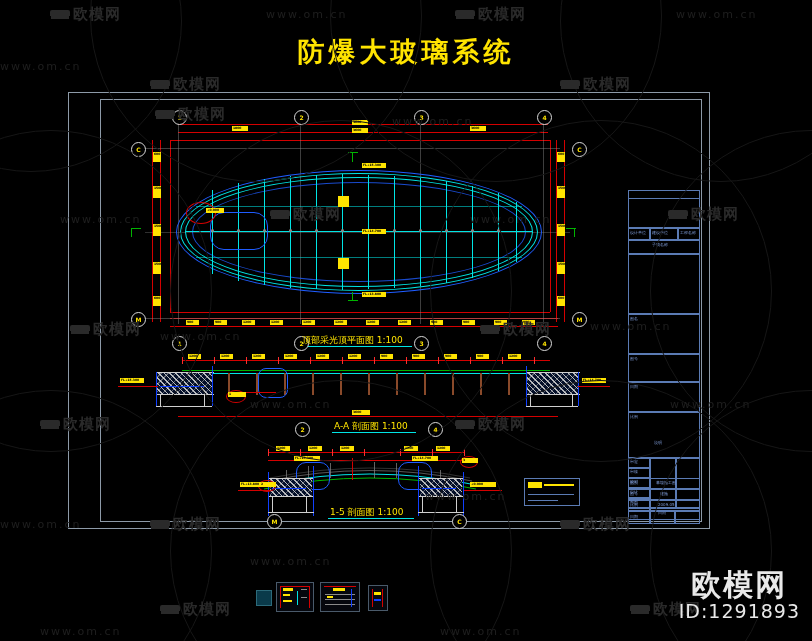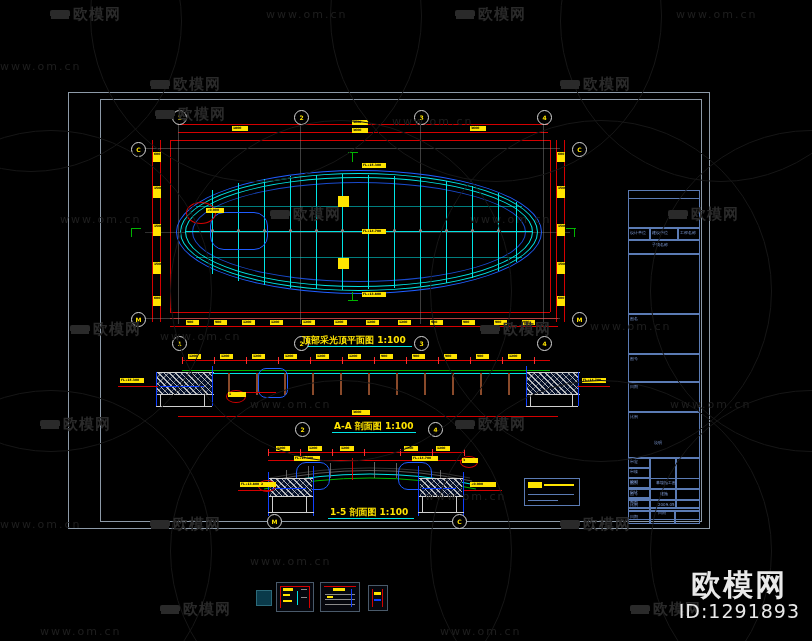--- a/index.html
+++ b/index.html
@@ -41,21 +41,21 @@
   .grn{background:#00b400;}
   .wht{background:#cfcfcf;}
   .gry{background:#8a8a8a;}
   .ylw{background:#ffe400;}
 
   .dimtxt{position:absolute;background:#ffe400;color:#000;font-size:3px;line-height:4px;
           padding:0 1px;white-space:nowrap;z-index:22;overflow:hidden;font-weight:bold;}
   .bubble{position:absolute;width:13px;height:13px;border:1px solid #d9d9d9;border-radius:50%;
           color:#ffe400;font-size:6px;display:flex;align-items:center;justify-content:center;
           background:#000;z-index:24;font-weight:bold;}
-  .seclabel{position:absolute;color:#ffe400;font-size:9px;font-weight:bold;white-space:nowrap;z-index:25;}
+  .seclabel{position:absolute;color:#ffe400;font-size:9px;font-weight:normal;white-space:nowrap;z-index:25;}
   .tick{position:absolute;background:#ff2d2d;width:1px;}
 
   
   .ell{position:absolute;border-radius:50%;box-sizing:border-box;}
 
   
   .hatch{position:absolute;
      background-image:
        repeating-linear-gradient(45deg,rgba(215,215,215,.85) 0 1px,transparent 1px 4px),
        repeating-linear-gradient(-45deg,rgba(170,170,170,.55) 0 1px,transparent 1px 5px);
@@ -158,20 +158,21 @@
     <div class="wm-url" style="left:160px;top:330px;">www.om.cn</div>
     <div class="wm-url" style="left:250px;top:398px;">www.om.cn</div>
     <div class="wm-url" style="left:670px;top:398px;">www.om.cn</div>
     <div class="wm-url" style="left:0px;top:518px;">www.om.cn</div>
     <div class="wm-url" style="left:425px;top:490px;">www.om.cn</div>
     <div class="wm-url" style="left:250px;top:555px;">www.om.cn</div>
     <div class="wm-url" style="left:440px;top:625px;">www.om.cn</div>
     <div class="wm-url" style="left:40px;top:625px;">www.om.cn</div>
   </div>
 
+  <div class="cad-title">防爆大玻璃系统</div>
 
   <div class="frame-outer"></div>
   <div class="frame-inner"></div>
 
   <div style="position:absolute;left:0;top:0;width:812px;height:641px;z-index:15;">
 
     <div class="ln red" style="left:178px;top:124px;width:370px;height:1px;"></div>
     <div class="ln red" style="left:178px;top:132px;width:370px;height:1px;"></div>
     <div class="ln red" style="left:170px;top:318px;width:388px;height:1px;"></div>
     <div class="ln red" style="left:170px;top:326px;width:388px;height:1px;"></div>

